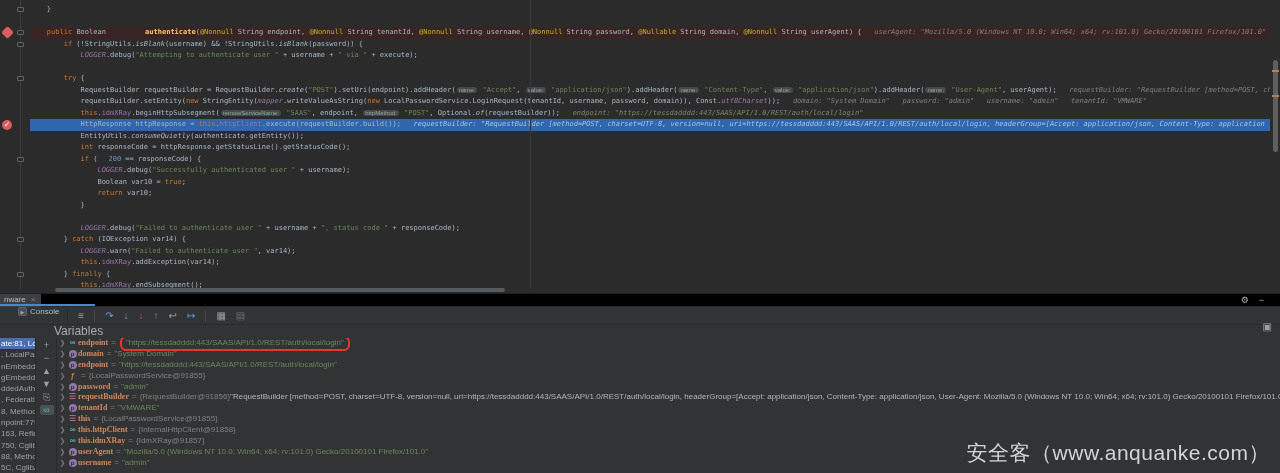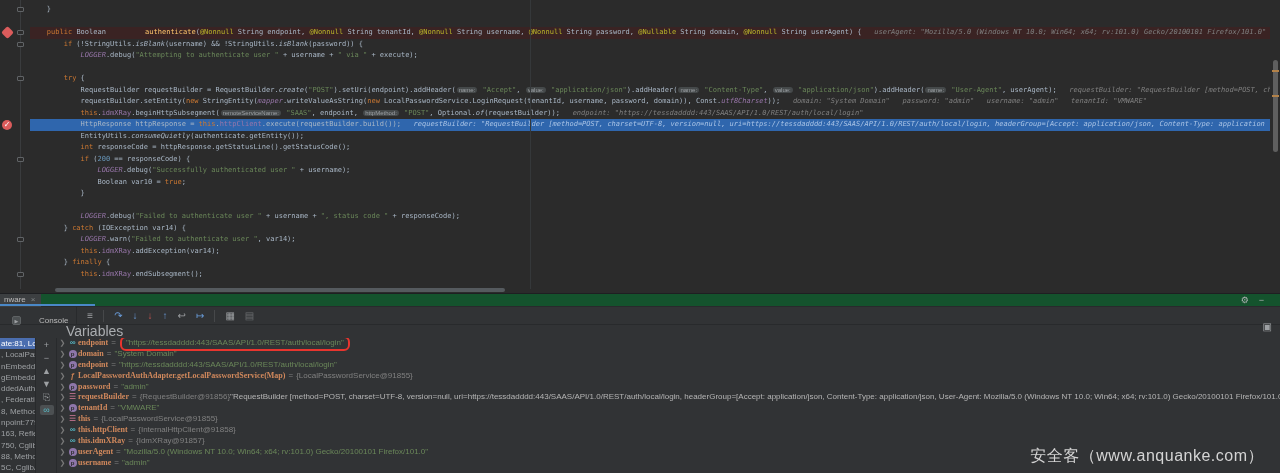--- a/index.html
+++ b/index.html
@@ -11,52 +11,52 @@
   .gutter { position:absolute; left:0; top:0; width:20px; height:293px; background:#2b2b2b; z-index:4; }
   .fold-line { position:absolute; left:20px; top:0; width:1px; height:289px; background:#3a3c3e; z-index:3; }
   .code { position:absolute; left:21px; top:0; right:10px; height:289px; padding:4px 0 0 9px; overflow:hidden; z-index:1; }
   .line { height:11.5px; line-height:11.5px; font-family:"DejaVu Sans Mono", monospace; font-size:7px; white-space:pre; color:#a9b7c6; }
   .line-breakpoint { background:#3a2323; }
   .line-exec { background:#2f66ad; }
   .tk-k { color:#cc7832; }
   .tk-d { color:#a9b7c6; }
   .tk-s { color:#6a8759; }
   .tk-a { color:#bbb529; }
-  .tk-m { color:#ffc66d; font-weight:normal;padding-left:35px; }
+  .tk-m { color:#ffc66d; font-weight:bold;padding-left:35px; }
   .tk-t { color:#9876aa; font-style:italic; }
   .tk-f { color:#9876aa; }
   .tk-fi{ color:#9876aa; font-style:italic; }
   .tk-i { color:#a9b7c6; font-style:italic;text-align:center; }
-  .tk-n { color:#6897bb; }
+  .tk-n { color:#6897bb;margin-left:11px; }
   .tk-h { color:#808080; font-style:italic; }
   .tk-hb{ color:#aac4e6; font-style:italic; }
   .tk-c { background:#45494a; color:#9ca0a4; border-radius:3px; padding:0 2px; margin:0 1px; font-size:6px; font-family:"Liberation Sans", sans-serif; font-style:normal; }
   .bp-icon { position:absolute; left:3px; width:9px; height:9px; background:#db5c5c; border-radius:2px; transform:rotate(45deg); z-index:5; }
   .bp-hit { position:absolute; left:2px; width:10px; height:10px; background:#db5c5c; border-radius:50%; color:#fff; font-size:8px; line-height:10px; text-align:center; z-index:5; }
   .fold-mark { position:absolute; left:17px; width:7px; height:5px; background:#2b2b2b; border:1px solid #606366; border-radius:1px; z-index:5; }
   .guide { position:absolute; left:530px; top:0; width:1px; height:289px; background:#35383a; z-index:2; }
   .hscroll { position:absolute; left:55px; top:288px; width:450px; height:4px; background:#555a5e; border-radius:2px; z-index:6; }
   .stripe { position:absolute; right:0; top:0; width:10px; height:293px; background:#2b2b2b; z-index:6; }
   .vthumb { position:absolute; right:2px; top:60px; width:5px; height:92px; background:rgba(160,160,160,.45); border-radius:3px; }
   .stripe-mark { position:absolute; right:1px; width:7px; height:2px; }
 
   
   .debugpanel { position:absolute; left:0; top:293px; width:1280px; height:180px; background:#313335; border-top:1px solid #1e1f22; }
-  .tabbar { position:absolute; left:0; top:0; width:1280px; height:13px; background:#14532d; border-bottom:1px solid #282a2c; }
+  .tabbar { position:absolute; left:0; top:0; width:1280px; height:13px; background:#000000; border-bottom:1px solid #282a2c; }
   .dtab { position:absolute; left:0; top:0; height:13px; padding:0 6px 0 4px; background:#3c3f41; color:#bbbbbb; font-size:8px; line-height:12px; }
   .dtab .x { color:#7f8486; margin-left:5px; font-size:8px; }
   .dtab-underline { position:absolute; left:0; bottom:0; width:95px; height:2px; background:#4a88c7; }
   .tab-actions { position:absolute; right:6px; top:0; height:13px; line-height:12px; color:#afb1b3; font-size:9px; letter-spacing:10px; }
   .toolbar { position:absolute; left:0; top:13px; width:1280px; height:18px; background:#313335; border-bottom:1px solid #282a2c; display:flex; align-items:center; }
-  .console-tab { display:flex; align-items:flex-end; gap:18px; height:18px; padding:0 8px 0 12px; color:#bbbbbb; font-size:8px; border-right:1px solid #282a2c; }
+  .console-tab { display:flex; align-items:flex-start; gap:3px; height:18px; padding:0 8px 0 18px; color:#bbbbbb; font-size:8px; border-right:1px solid #282a2c; }
   .cicon { display:inline-block; width:9px; height:9px; background:#4c5052; border:1px solid #5e6264; border-radius:2px; color:#9da0a3; font-size:5px; line-height:8px; text-align:center; }
   .tb-icons { display:flex; align-items:center; gap:10px; padding-left:10px; font-size:10px; }
   .tb-sep { width:1px; height:12px; background:#46484a; }
   .restore { position:absolute; right:8px; top:14px; color:#9da0a3; font-size:10px; }
-  .varheader { position:absolute; left:12px; top:31px; width:1124px; height:13px; color:#aaadb0; font-size:14px; line-height:13px; }
+  .varheader { position:absolute; left:0; top:31px; width:1124px; height:13px; color:#aaadb0; font-size:12px; line-height:13px; }
   .varheader span { margin-left:54px; }
   .content { position:absolute; left:0; top:44px; width:1280px; height:136px; }
 
   .frames { position:absolute; left:0; top:0; width:36px; height:136px; overflow:hidden; border-right:1px solid #282a2c; }
   .frame-row { height:11.3px; line-height:11.3px; font-size:8px; color:#9da0a3; white-space:nowrap; padding-left:1px; }
   .frame-row.sel { background:#4b6eaf; color:#ffffff; }
 
   .vstrip { position:absolute; left:37px; top:0; width:20px; height:136px; border-right:1px solid #282a2c; display:flex; flex-direction:column; align-items:center; gap:3px; padding-top:2px; }
   .vstrip span { color:#9da0a3; font-size:9px; line-height:10px; width:14px; text-align:center; }
   .vstrip span.pressed { background:#4c5052; border-radius:2px; color:#56b6c2; }
@@ -67,21 +67,21 @@
   .vicon { width:11px; flex:0 0 11px; text-align:center; font-size:8px; }
   .vicon.watch { color:#56b6c2; font-weight:bold; }
   .vicon.local { color:#d57c9c; }
   .vicon.method{ color:#c57e52; font-style:italic; font-weight:bold; }
   .picon { display:inline-block; width:8px; height:8px; border-radius:50%; background:#8e76aa; color:#2b2b2b; font-size:6px; line-height:8px; text-align:center; font-weight:bold; }
   .vname { color:#d0885c; font-weight:bold;font-family:Liberation Serif, serif; }
   .veq { color:#808080; margin:0 3px; }
   .vs { color:#6a8759; } .vg { color:#808080; } .vw { color:#b5b5b5; }
   .redbox { border:2px solid #e8352e; border-radius:6px; padding:0 4px; margin-left:1px; }
 
-  .watermark { position:absolute; right:16px; bottom:6px; color:#d4d4d4; font-size:16px; letter-spacing:.5px; z-index:9; }
+  .watermark { position:absolute; right:10px; bottom:6px; color:#d4d4d4; font-size:21px; letter-spacing:.5px; z-index:9; }
 </style>
 </head>
 <body>
 
 <div class="screen">
 
   <div class="editor">
     <div class="gutter"></div>
     <div class="fold-line"></div>
     <div class="code">
@@ -94,20 +94,21 @@
         <div class="line"><span class="tk-d">        </span><span class="tk-k">try</span><span class="tk-d"> {</span></div>
         <div class="line"><span class="tk-d">            RequestBuilder requestBuilder = RequestBuilder.</span><span class="tk-i">create</span><span class="tk-d">(</span><span class="tk-s">"POST"</span><span class="tk-d">).setUri(endpoint).addHeader(</span><span class="tk-c">name:</span><span class="tk-s"> "Accept"</span><span class="tk-d">, </span><span class="tk-c">value:</span><span class="tk-s"> "application/json"</span><span class="tk-d">).addHeader(</span><span class="tk-c">name:</span><span class="tk-s"> "Content-Type"</span><span class="tk-d">, </span><span class="tk-c">value:</span><span class="tk-s"> "application/json"</span><span class="tk-d">).addHeader(</span><span class="tk-c">name:</span><span class="tk-s"> "User-Agent"</span><span class="tk-d">, userAgent);</span><span class="tk-h">   requestBuilder: "RequestBuilder [method=POST, ch</span></div>
         <div class="line"><span class="tk-d">            requestBuilder.setEntity(</span><span class="tk-k">new</span><span class="tk-d"> StringEntity(</span><span class="tk-fi">mapper</span><span class="tk-d">.writeValueAsString(</span><span class="tk-k">new</span><span class="tk-d"> LocalPasswordService.LoginRequest(tenantId, username, password, domain)), Const.</span><span class="tk-fi">utf8Charset</span><span class="tk-d">));</span><span class="tk-h">   domain: "System Domain"   password: "admin"   username: "admin"   tenantId: "VMWARE"</span></div>
         <div class="line"><span class="tk-d">            </span><span class="tk-k">this</span><span class="tk-d">.</span><span class="tk-f">idmXRay</span><span class="tk-d">.beginHttpSubsegment(</span><span class="tk-c">remoteServiceName:</span><span class="tk-s"> "SAAS"</span><span class="tk-d">, endpoint, </span><span class="tk-c">httpMethod:</span><span class="tk-s"> "POST"</span><span class="tk-d">, Optional.</span><span class="tk-i">of</span><span class="tk-d">(requestBuilder));</span><span class="tk-h">   endpoint: "https://tessdadddd:443/SAAS/API/1.0/REST/auth/local/login"</span></div>
         <div class="line line-exec"><span class="tk-d">            HttpResponse httpResponse = </span><span class="tk-k">this</span><span class="tk-d">.</span><span class="tk-f">httpClient</span><span class="tk-d">.execute(requestBuilder.build());</span><span class="tk-hb">   requestBuilder: "RequestBuilder [method=POST, charset=UTF-8, version=null, uri=https://tessdadddd:443/SAAS/API/1.0/REST/auth/local/login, headerGroup=[Accept: application/json, Content-Type: application</span></div>
         <div class="line"><span class="tk-d">            EntityUtils.</span><span class="tk-i">consumeQuietly</span><span class="tk-d">(authenticate.getEntity());</span></div>
         <div class="line"><span class="tk-d">            </span><span class="tk-k">int</span><span class="tk-d"> responseCode = httpResponse.getStatusLine().getStatusCode();</span></div>
         <div class="line"><span class="tk-d">            </span><span class="tk-k">if</span><span class="tk-d"> (</span><span class="tk-n">200</span><span class="tk-d"> == responseCode) {</span></div>
         <div class="line"><span class="tk-d">                </span><span class="tk-t">LOGGER</span><span class="tk-d">.debug(</span><span class="tk-s">"Successfully authenticated user "</span><span class="tk-d"> + username);</span></div>
         <div class="line"><span class="tk-d">                Boolean var10 = </span><span class="tk-k">true</span><span class="tk-d">;</span></div>
+        <div class="line"><span class="tk-d">                </span><span class="tk-k">return</span><span class="tk-d"> var10;</span></div>
         <div class="line"><span class="tk-d">            }</span></div>
         <div class="line"></div>
         <div class="line"><span class="tk-d">            </span><span class="tk-t">LOGGER</span><span class="tk-d">.debug(</span><span class="tk-s">"Failed to authenticate user "</span><span class="tk-d"> + username + </span><span class="tk-s">", status code "</span><span class="tk-d"> + responseCode);</span></div>
         <div class="line"><span class="tk-d">        } </span><span class="tk-k">catch</span><span class="tk-d"> (IOException var14) {</span></div>
         <div class="line"><span class="tk-d">            </span><span class="tk-t">LOGGER</span><span class="tk-d">.warn(</span><span class="tk-s">"Failed to authenticate user "</span><span class="tk-d">, var14);</span></div>
         <div class="line"><span class="tk-d">            </span><span class="tk-k">this</span><span class="tk-d">.</span><span class="tk-f">idmXRay</span><span class="tk-d">.addException(var14);</span></div>
         <div class="line"><span class="tk-d">        } </span><span class="tk-k">finally</span><span class="tk-d"> {</span></div>
         <div class="line"><span class="tk-d">            </span><span class="tk-k">this</span><span class="tk-d">.</span><span class="tk-f">idmXRay</span><span class="tk-d">.endSubsegment();</span></div>
       </div>
     <div class="guide"></div>
@@ -206,21 +207,20 @@
           <div class="trow">
             <span class="chev">❯</span>
             <span class="vicon param"><span class="picon">p</span></span>
             <span class="vname">endpoint</span>
             <span class="veq">=</span>
             <span class="vs">"https://tessdadddd:443/SAAS/API/1.0/REST/auth/local/login"</span>
           </div>
           <div class="trow">
             <span class="chev">❯</span>
             <span class="vicon method">ƒ</span>
-            <span class="vname">LocalPasswordAuthAdapter.getLocalPasswordService(Map)</span>
             <span class="veq">=</span>
             <span class="vg">{LocalPasswordService@91855}</span>
           </div>
           <div class="trow">
             <span class="chev">❯</span>
             <span class="vicon param"><span class="picon">p</span></span>
             <span class="vname">password</span>
             <span class="veq">=</span>
             <span class="vs">"admin"</span>
           </div>

